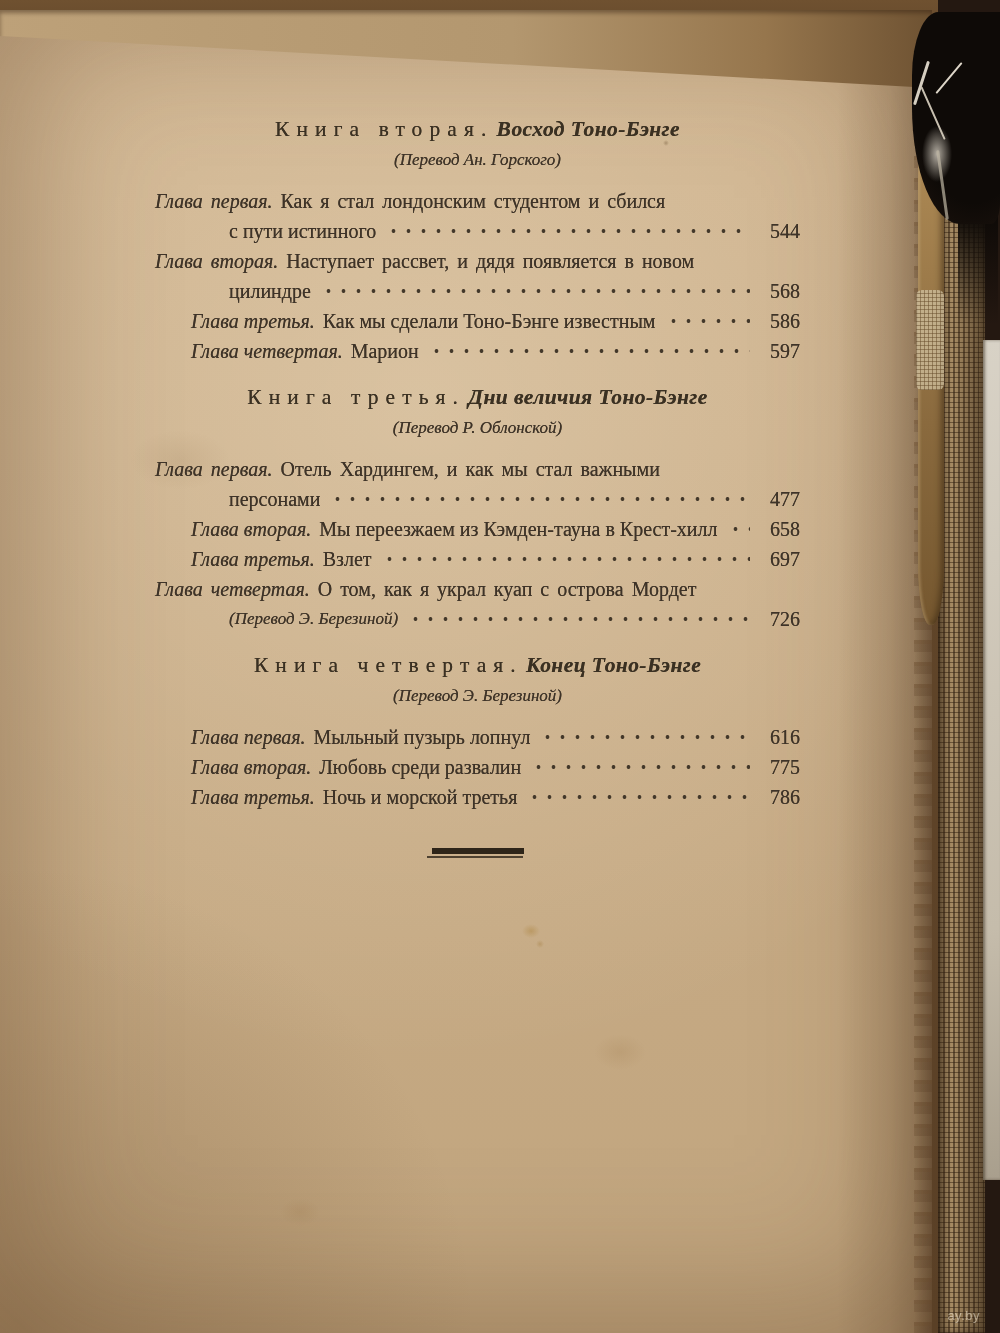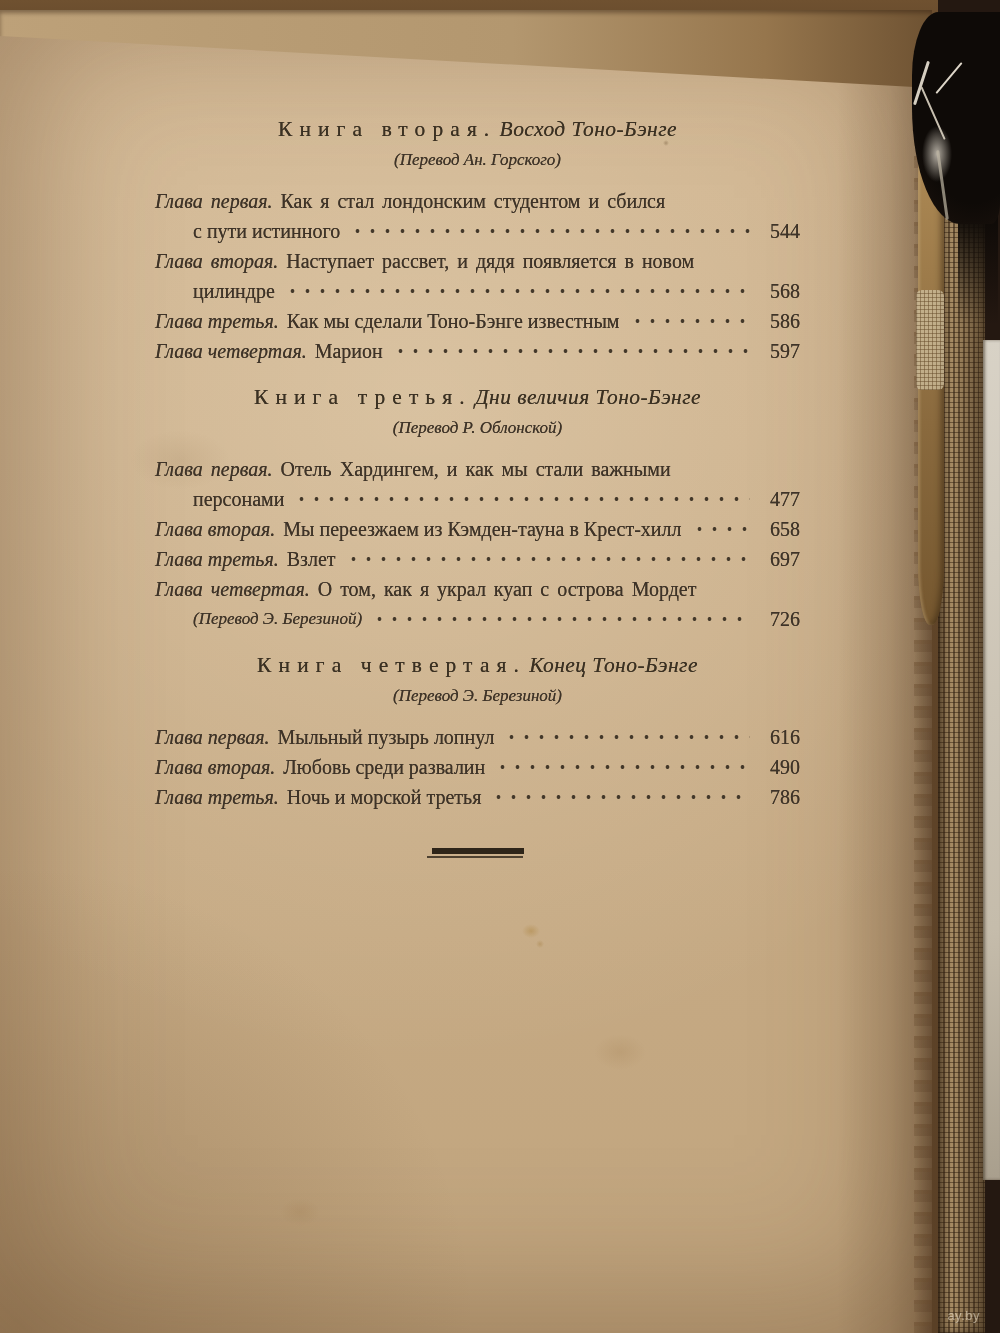--- a/index.html
+++ b/index.html
@@ -41,27 +41,27 @@
     background:
       repeating-linear-gradient(to bottom,rgba(150,115,75,0) 0 10px,rgba(120,85,50,.40) 10px 14px,rgba(90,60,35,.22) 14px 22px),
       linear-gradient(to right,rgba(0,0,0,0),rgba(70,45,25,.42));}
   .vignette{position:absolute;inset:0;pointer-events:none;
     box-shadow:inset 0 0 140px 30px rgba(95,65,35,.36);}
   
   .toc{position:absolute;left:155px;top:114px;width:645px;z-index:3;
     text-shadow:0 0 .6px rgba(58,48,34,.85);}
   .bhead{margin:0;font-weight:normal;font-size:21.5px;line-height:30px;text-align:center;color:#3a3022;}
   .spaced{letter-spacing:.33em;margin-right:.15em;}
-  .btitle{font-style:italic;letter-spacing:.02em;}
+  .btitle{font-style:italic;letter-spacing:.02em;font-weight:bold;}
   .trans{text-align:center;font-style:italic;font-size:17px;line-height:24px;margin-top:4px;}
   .entries{margin-top:14px;}
   .book{margin-bottom:16px;}
   .l1{line-height:30px;}
   .just{word-spacing:3px;}
-  .row{display:flex;align-items:flex-end;line-height:30px;}
+  .row{display:flex;align-items:flex-end;line-height:30px;margin-left:36px;}
   .l2{padding-left:38px;}
   .lbl{font-style:italic;margin-right:8px;white-space:nowrap;}
   .txt{white-space:nowrap;}
   .trans-inline{font-style:italic;font-size:17px;white-space:nowrap;}
   .leader{flex:1 1 auto;min-width:8px;height:30px;margin:0 6px 0 10px;
     background-image:radial-gradient(circle,#43382a 1.6px,rgba(67,56,42,0) 2.2px);
     background-size:15px 30px;background-repeat:repeat-x;
     background-position:2px bottom -7px;}
   .pg{margin-left:2px;min-width:42px;text-align:right;white-space:nowrap;}
   .divider{margin:36px auto 0;width:96px;}
@@ -164,21 +164,21 @@
       </section>
 
       <section class="book">
         <h2 class="bhead">
           <span class="spaced">Книга третья.</span><span class="btitle">Дни величия Тоно-Бэнге</span>
         </h2>
         <div class="trans">(Перевод Р. Облонской)</div>
         <div class="entries">
           <div class="entry">
             <div class="l1 just">
-              <span class="lbl">Глава первая.</span><span>Отель Хардингем, и как мы стали важными</span>
+              <span class="lbl">Глава первая.</span><span>Отель Хардингем, и как мы стал важными</span>
             </div>
             <div class="row l2">
               <span class="txt">персонами</span>
               <span class="leader"></span>
               <span class="pg">477</span>
             </div>
           </div>
           <div class="entry">
             <div class="row">
               <span class="lbl">Глава вторая.</span>
@@ -220,21 +220,21 @@
                 <span class="txt">Мыльный пузырь лопнул</span>
               <span class="leader"></span>
               <span class="pg">616</span>
             </div>
           </div>
           <div class="entry">
             <div class="row">
               <span class="lbl">Глава вторая.</span>
                 <span class="txt">Любовь среди развалин</span>
               <span class="leader"></span>
-              <span class="pg">490</span>
+              <span class="pg">775</span>
             </div>
           </div>
           <div class="entry">
             <div class="row">
               <span class="lbl">Глава третья.</span>
                 <span class="txt">Ночь и морской третья</span>
               <span class="leader"></span>
               <span class="pg">786</span>
             </div>
           </div>

